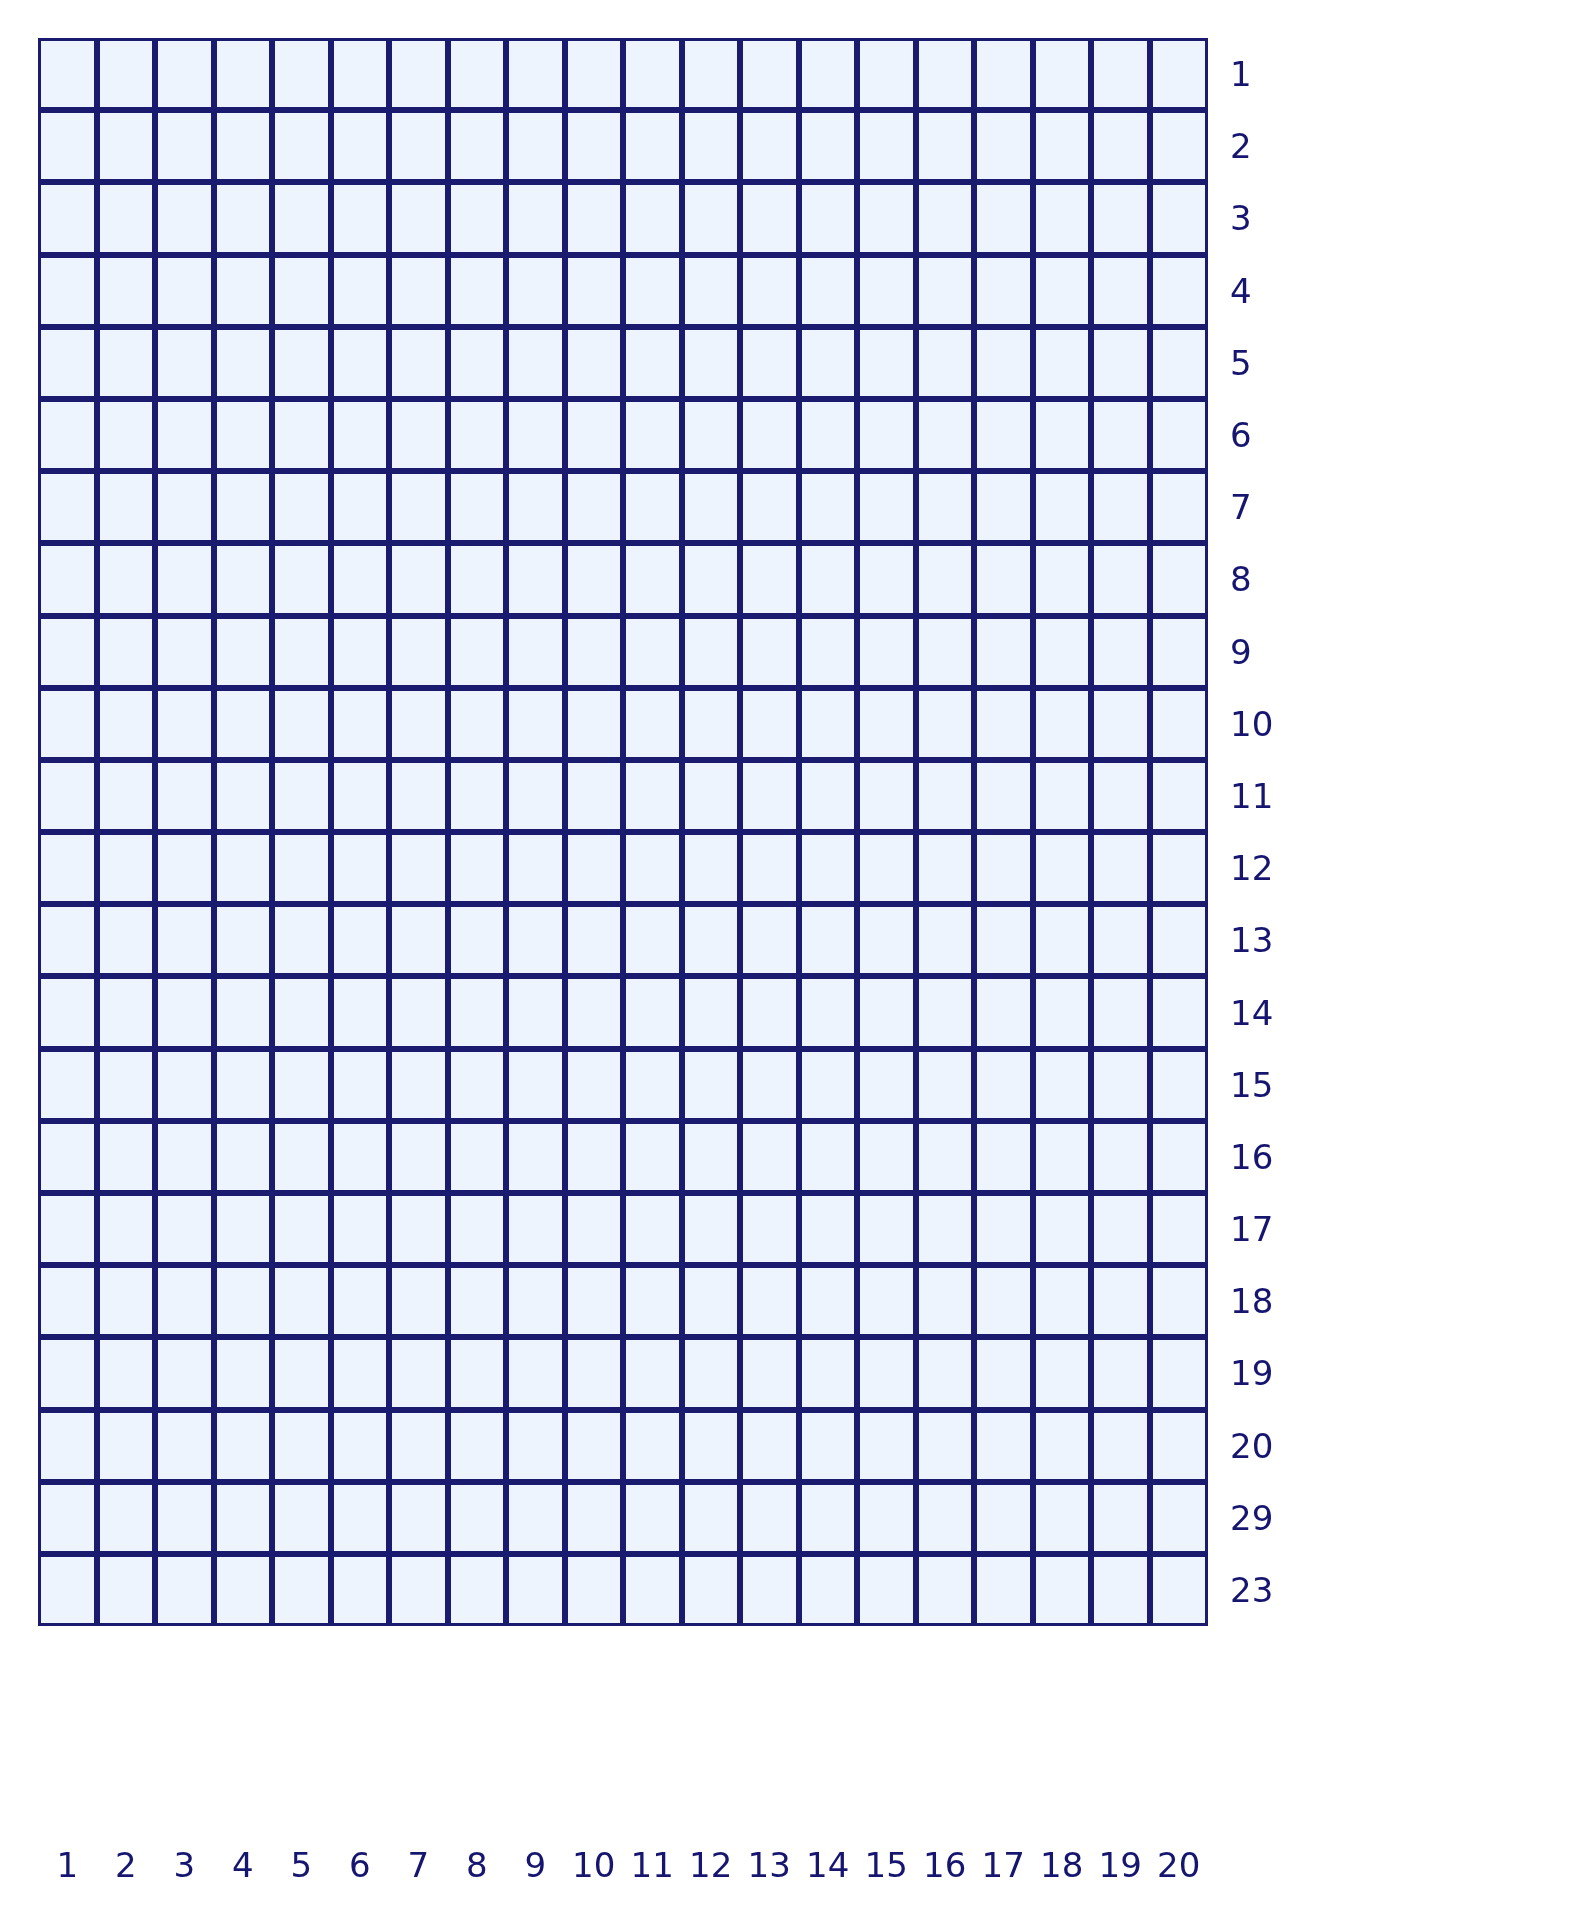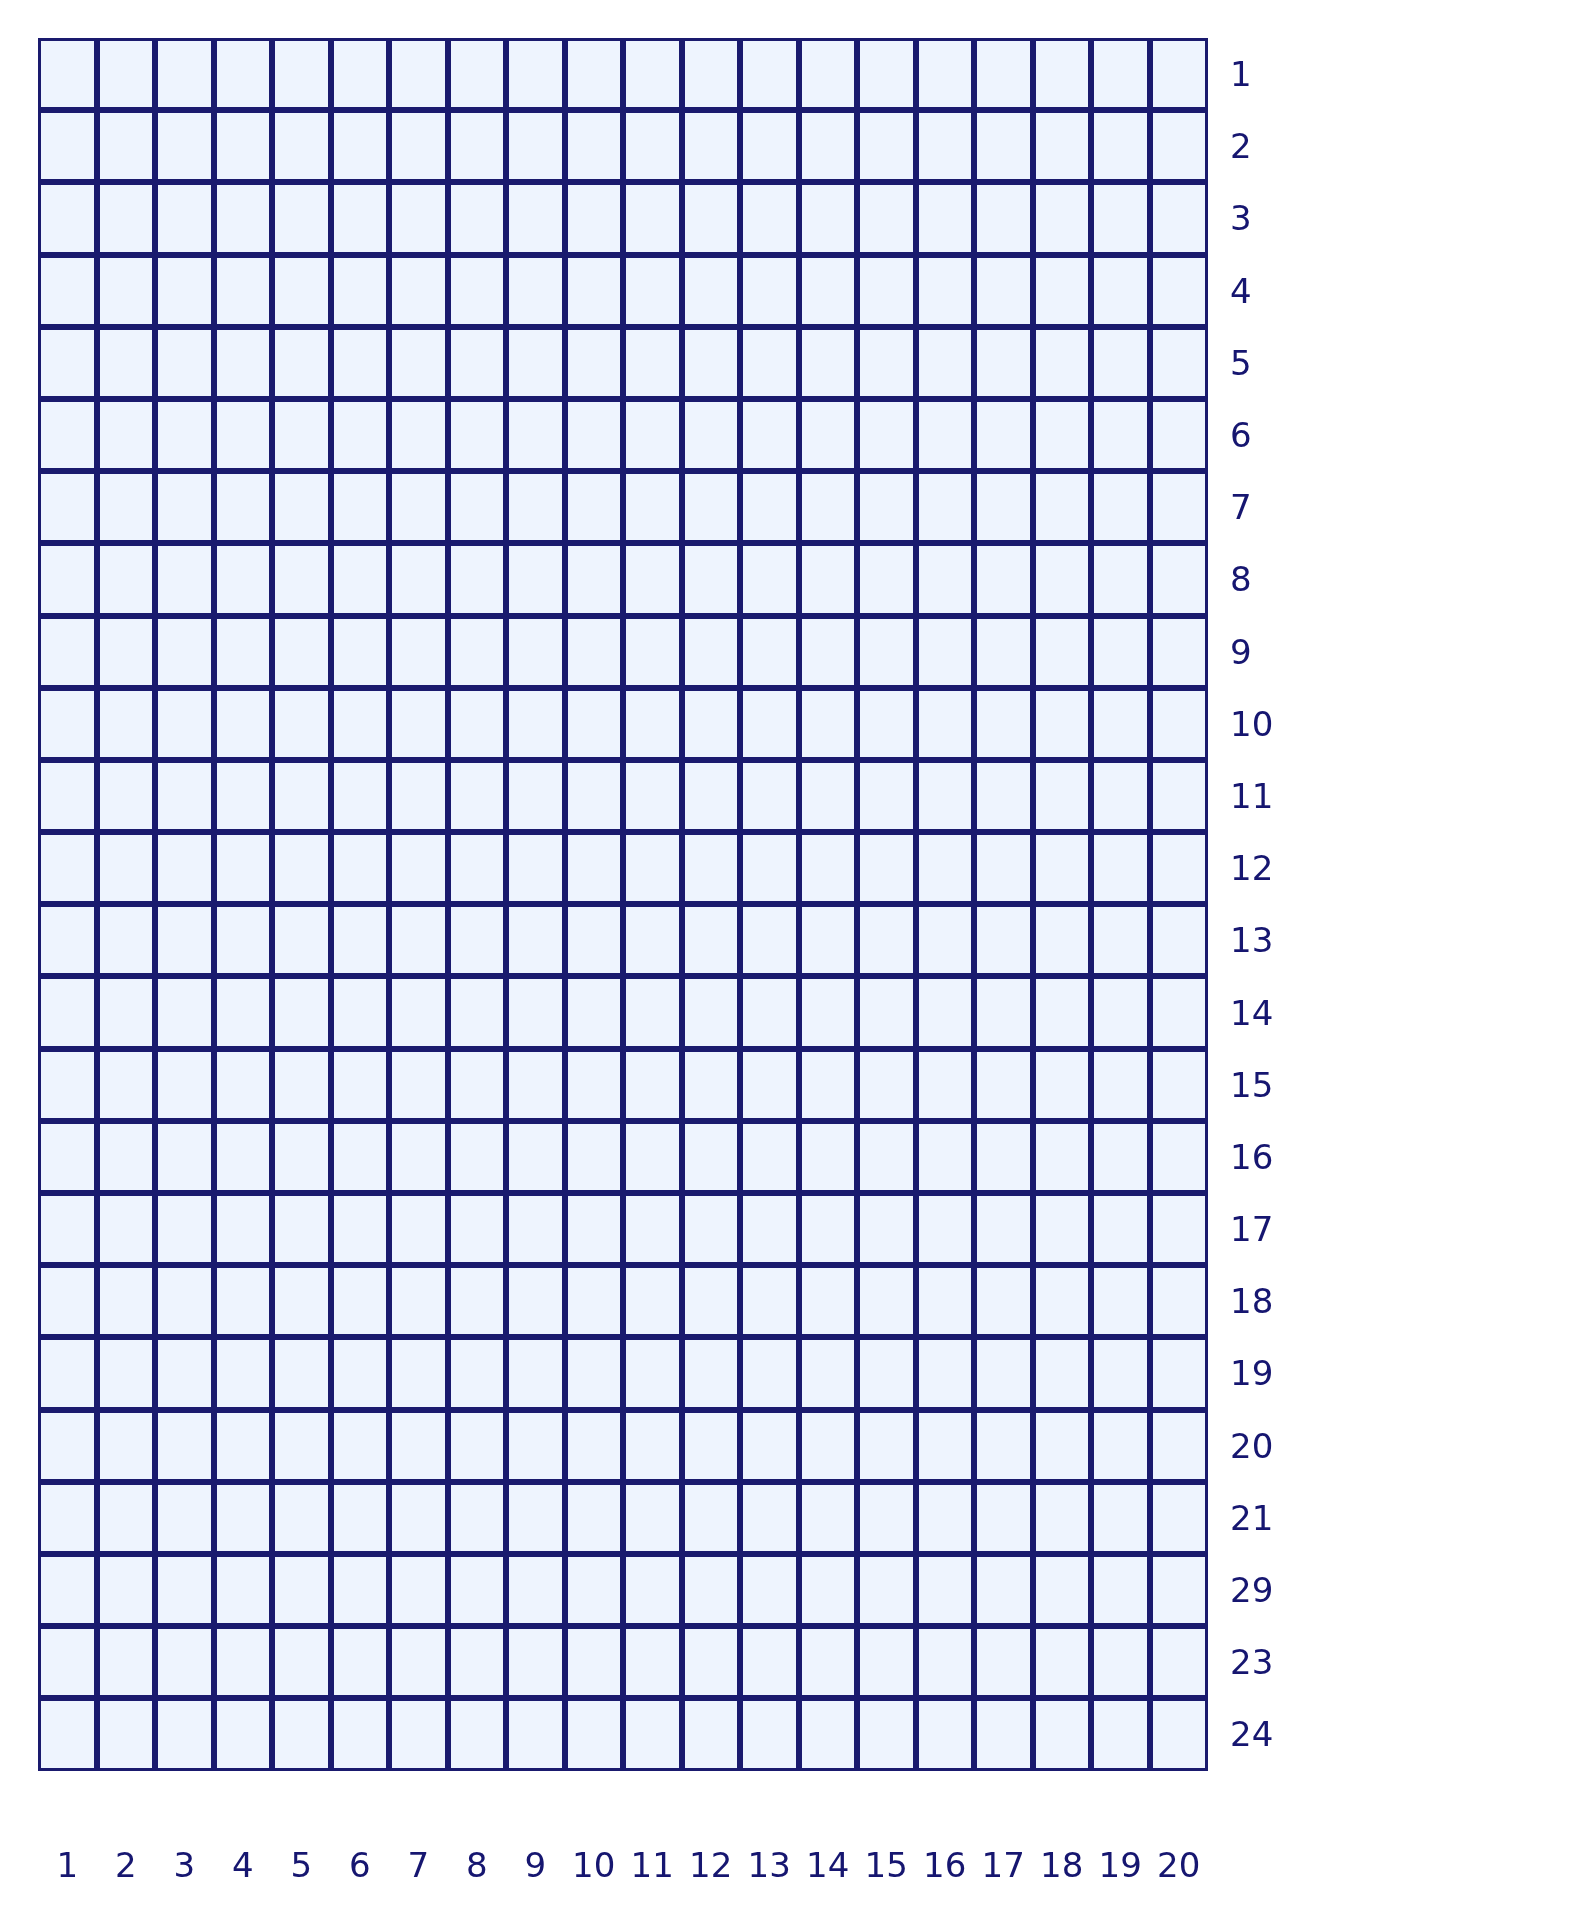--- a/index.html
+++ b/index.html
@@ -551,43 +551,20 @@
             <td class="cell"></td>
             <td class="cell"></td>
             <td class="cell"></td>
             <td class="cell"></td>
             <td class="cell"></td>
             <td class="cell"></td>
             <td class="cell"></td>
             <td class="cell"></td>
             <td class="cell"></td>
             <td class="cell"></td>
-            <td class="row-label">21</td>
-          </tr>
-          <tr>
-            <td class="cell"></td>
-            <td class="cell"></td>
-            <td class="cell"></td>
-            <td class="cell"></td>
-            <td class="cell"></td>
-            <td class="cell"></td>
-            <td class="cell"></td>
-            <td class="cell"></td>
-            <td class="cell"></td>
-            <td class="cell"></td>
-            <td class="cell"></td>
-            <td class="cell"></td>
-            <td class="cell"></td>
-            <td class="cell"></td>
-            <td class="cell"></td>
-            <td class="cell"></td>
-            <td class="cell"></td>
-            <td class="cell"></td>
-            <td class="cell"></td>
-            <td class="cell"></td>
             <td class="row-label">29</td>
           </tr>
           <tr>
             <td class="cell"></td>
             <td class="cell"></td>
             <td class="cell"></td>
             <td class="cell"></td>
             <td class="cell"></td>
             <td class="cell"></td>
             <td class="cell"></td>
@@ -598,43 +575,20 @@
             <td class="cell"></td>
             <td class="cell"></td>
             <td class="cell"></td>
             <td class="cell"></td>
             <td class="cell"></td>
             <td class="cell"></td>
             <td class="cell"></td>
             <td class="cell"></td>
             <td class="cell"></td>
             <td class="row-label">23</td>
-          </tr>
-          <tr>
-            <td class="cell"></td>
-            <td class="cell"></td>
-            <td class="cell"></td>
-            <td class="cell"></td>
-            <td class="cell"></td>
-            <td class="cell"></td>
-            <td class="cell"></td>
-            <td class="cell"></td>
-            <td class="cell"></td>
-            <td class="cell"></td>
-            <td class="cell"></td>
-            <td class="cell"></td>
-            <td class="cell"></td>
-            <td class="cell"></td>
-            <td class="cell"></td>
-            <td class="cell"></td>
-            <td class="cell"></td>
-            <td class="cell"></td>
-            <td class="cell"></td>
-            <td class="cell"></td>
-            <td class="row-label">24</td>
           </tr>
         </tbody>
     </table>
   </div>
   <div class="col-labels" id="col-labels">
       <div class="col-label">1</div>
       <div class="col-label">2</div>
       <div class="col-label">3</div>
       <div class="col-label">4</div>
       <div class="col-label">5</div>

